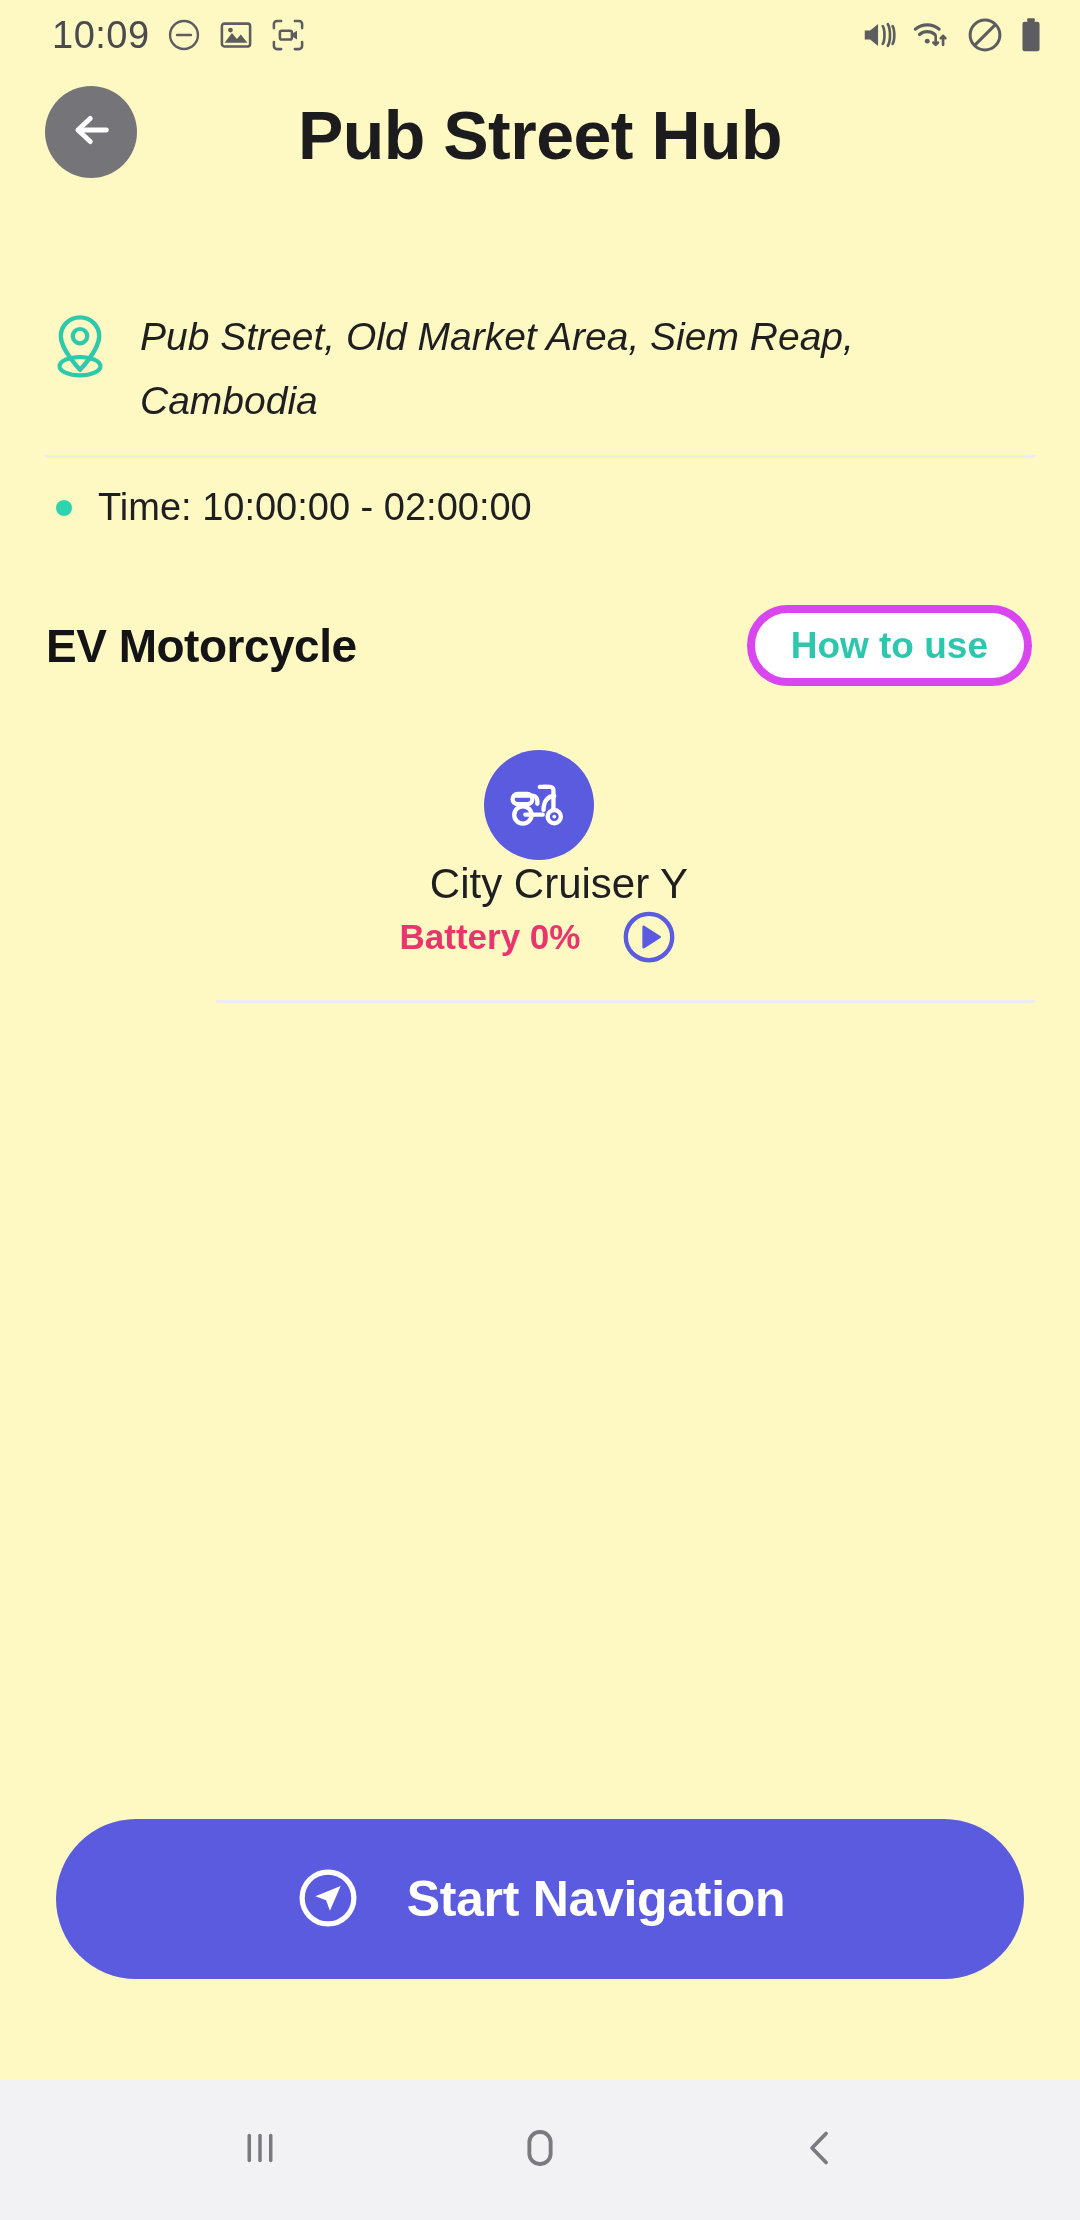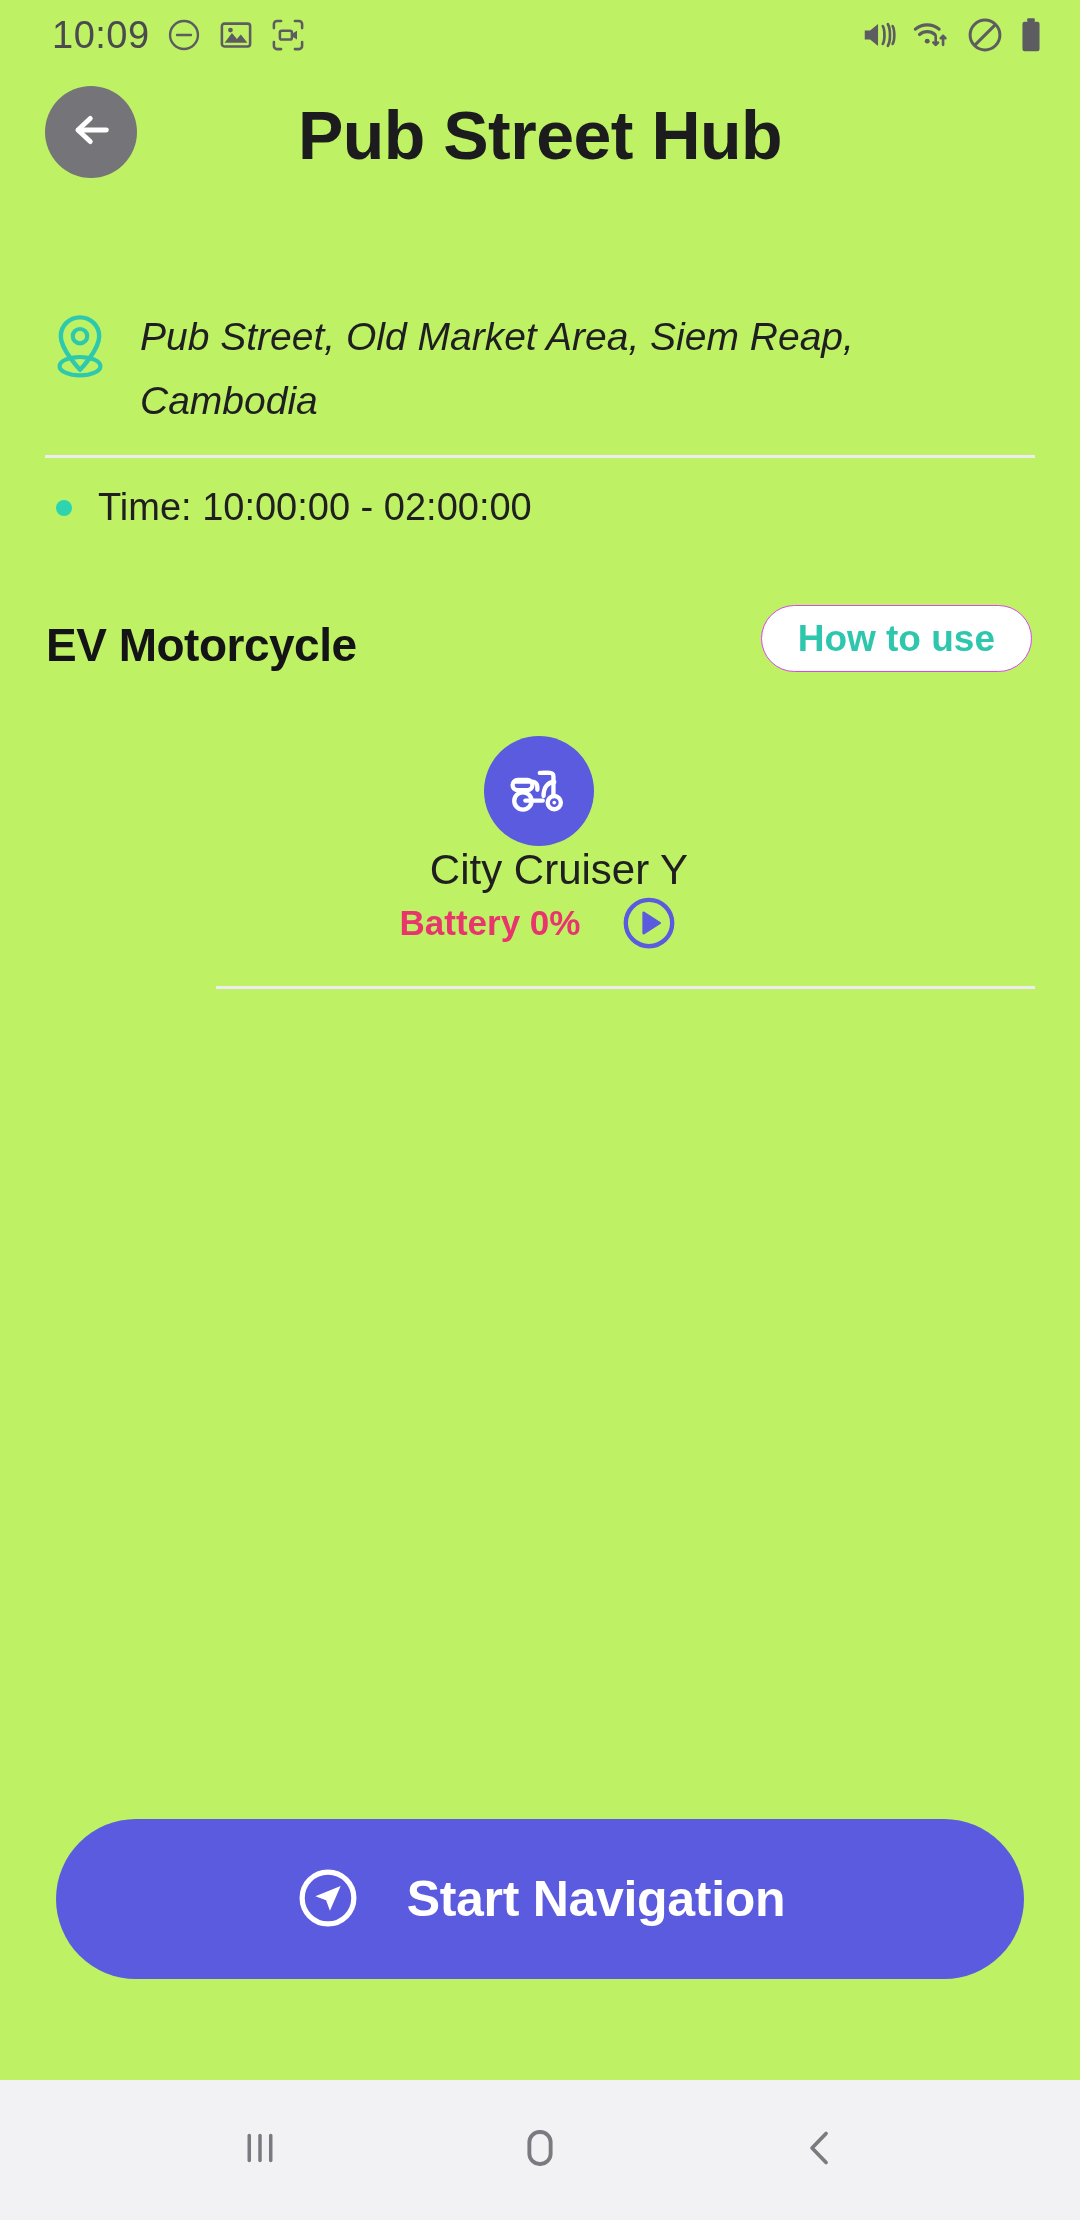--- a/index.html
+++ b/index.html
@@ -2,21 +2,21 @@
 <html><head>
 <meta charset="utf-8">
 <style>
   * { margin:0; padding:0; box-sizing:border-box; }
   html, body {
     width:1080px; height:2220px;
     background:#ffffff;
     font-family:"Liberation Sans", sans-serif;
     overflow:hidden;
   }
-  .screen { position:relative; width:1080px; height:2220px; background:#bef264; display:flex; flex-direction:column; }
+  .screen { position:relative; width:1080px; height:2220px; background:#fef9c3; display:flex; flex-direction:column; }
 
   
   .statusbar {
     height:70px; flex:0 0 70px;
     display:flex; align-items:center; justify-content:space-between;
     padding:0 36px 0 52px;
   }
   .status-left { display:flex; align-items:center; gap:16px; }
   .status-right { display:flex; align-items:center; gap:14px; }
   .clock { font-size:38px; color:#4a4a4f; letter-spacing:0.5px; font-family:"Liberation Sans", sans-serif; }
@@ -50,26 +50,26 @@
 
   .divider { height:3px; background:#ededf1; margin:22px 45px 0 45px; }
 
   
   .time-row { display:flex; align-items:center; padding:28px 0 0 56px; }
   .time-dot { width:16px; height:16px; border-radius:50%; background:#2ed3b0; flex:0 0 16px; }
   .time-text { font-size:38px; color:#1f1f21; padding-left:26px; }
 
   
   .section-head {
-    display:flex; align-items:flex-end; justify-content:space-between;
+    display:flex; align-items:center; justify-content:space-between;
     padding:76px 48px 0 46px;
   }
   .section-title { font-size:46px; font-weight:bold; color:#141416; letter-spacing:-0.5px; }
   .howto-btn {
-    border:1px solid #d946ef; border-radius:48px;
+    border:8px solid #d946ef; border-radius:48px;
     padding:14px 36px;
     font-size:37px; font-weight:bold; color:#2ec7ae;
     background:#ffffff; line-height:1;
   }
 
   
   .vehicle-row {
     display:flex; align-items:center;
     padding:64px 48px 0 46px;
     flex-direction:column;

